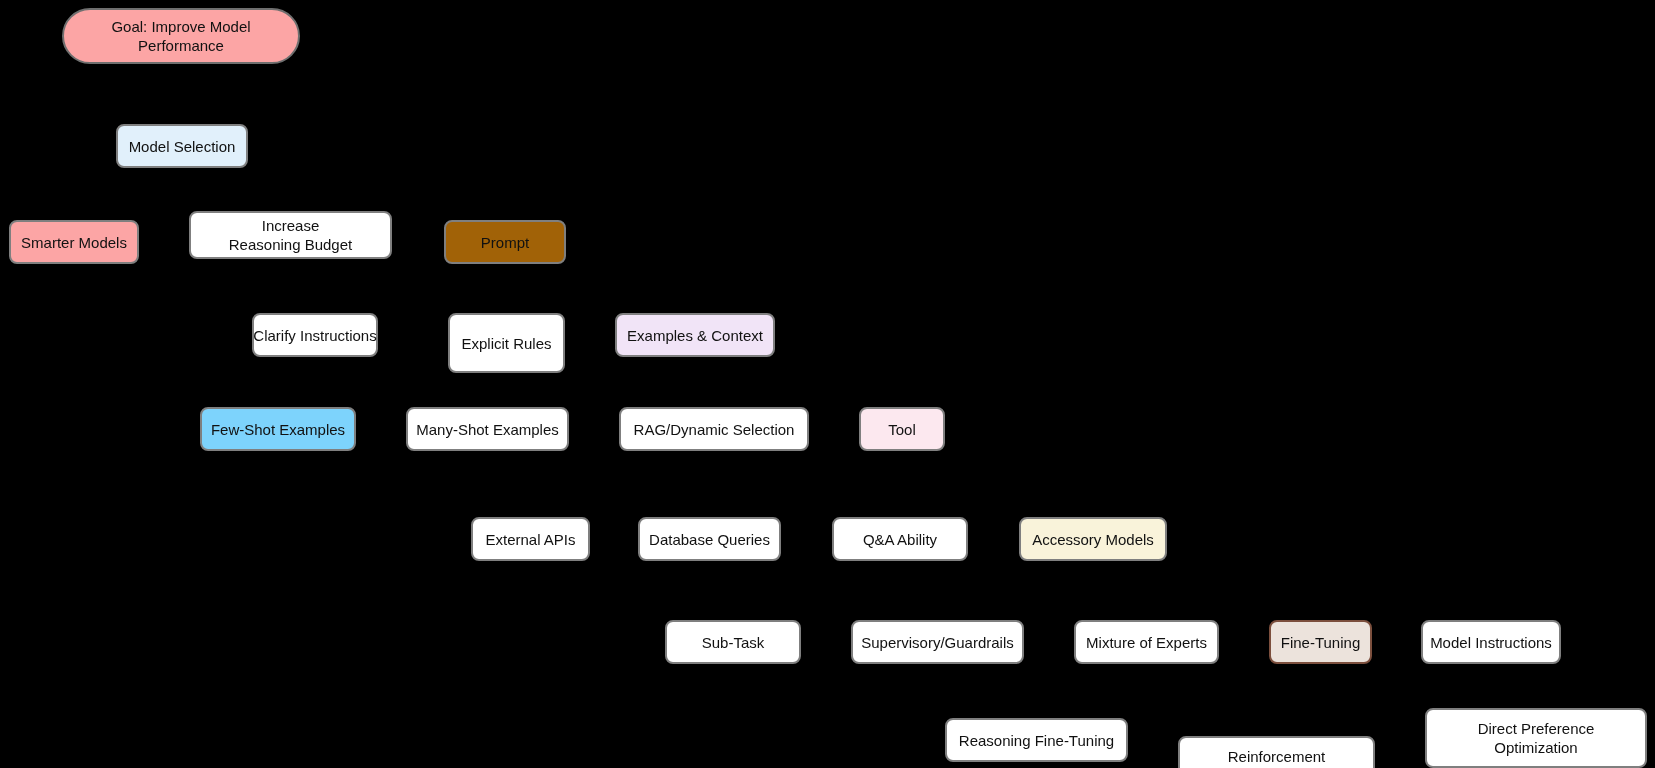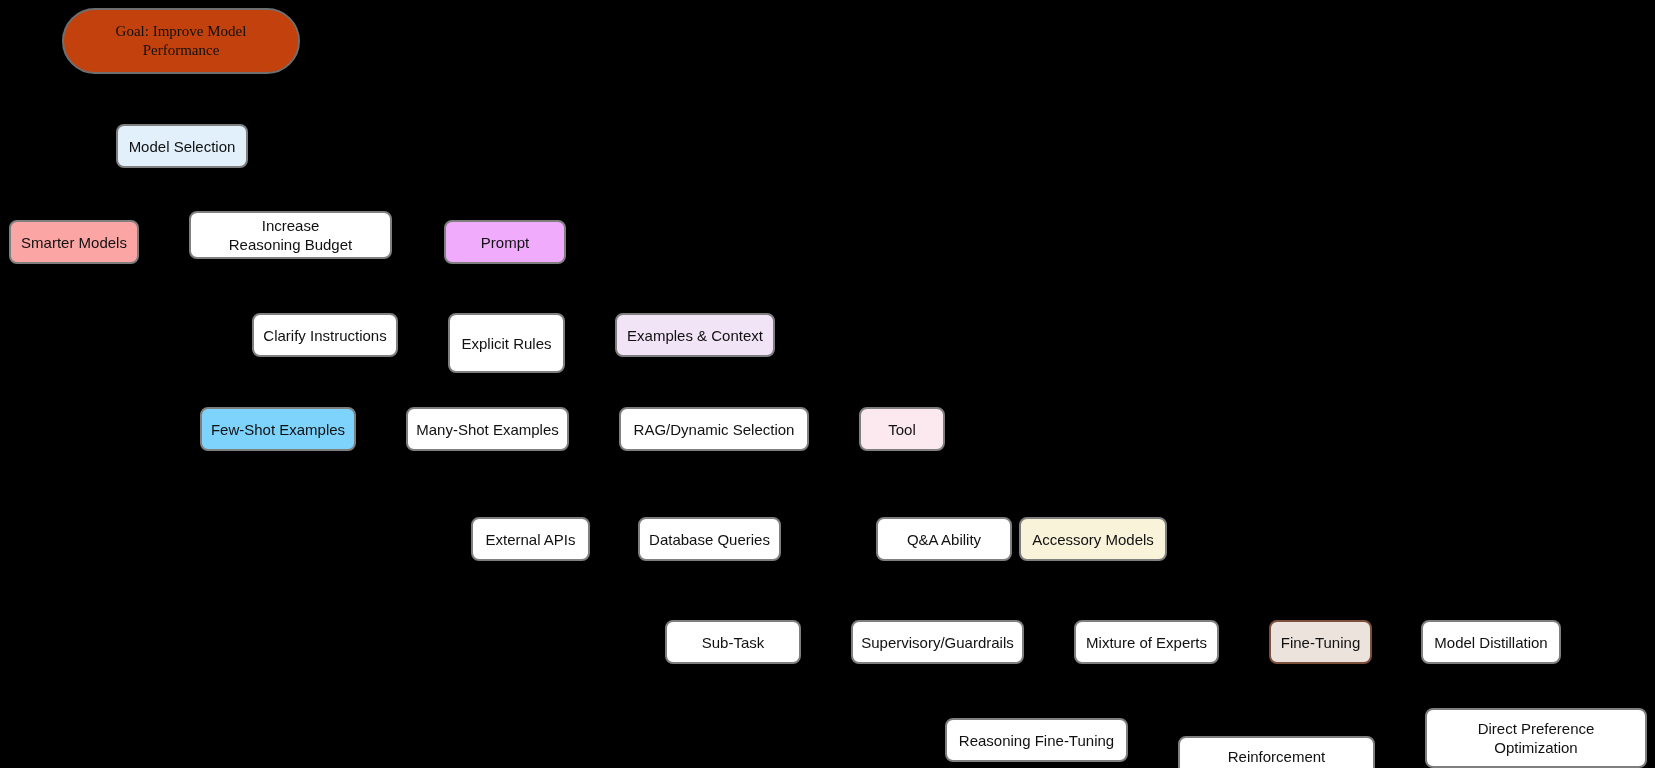--- a/index.html
+++ b/index.html
@@ -35,38 +35,38 @@
   .node.rect { border-radius: 8px; }
   .node.pill { border-radius: 40px; }
   .node .label-line {
     pointer-events: none;
   }
 </style>
 </head>
 <body>
 
 <div id="canvas" style="background: rgb(0, 0, 0);">
-    <div class="node pill" style="left: 62px; top: 8px; width: 238px; height: 66px; background: #c2410c; border-color: rgb(111, 111, 111); color: rgb(17, 17, 17); font-family: Liberation Serif, serif;">
+    <div class="node pill" style="left: 62px; top: 8px; width: 238px; height: 56px; background: #fca5a5; border-color: rgb(111, 111, 111); color: rgb(17, 17, 17);">
       <div class="label-line">Goal: Improve Model</div>
       <div class="label-line">Performance</div>
     </div>
     <div class="node rect" style="left: 116px; top: 124px; width: 132px; height: 44px; background: rgb(225, 240, 251); border-color: rgb(127, 127, 127); color: rgb(17, 17, 17);">
       <div class="label-line">Model Selection</div>
     </div>
     <div class="node rect" style="left: 9px; top: 220px; width: 130px; height: 44px; background: #fca5a5; border-color: rgb(127, 127, 127); color: rgb(17, 17, 17);">
       <div class="label-line">Smarter Models</div>
     </div>
     <div class="node rect" style="left: 189px; top: 211px; width: 203px; height: 48px; background: rgb(255, 255, 255); border-color: rgb(127, 127, 127); color: rgb(17, 17, 17);">
       <div class="label-line">Increase</div>
       <div class="label-line">Reasoning Budget</div>
     </div>
-    <div class="node rect" style="left: 444px; top: 220px; width: 122px; height: 44px; background: #f0abfc; border-color: rgb(127, 127, 127); color: rgb(17, 17, 17); align-items: center;">
+    <div class="node rect" style="left: 444px; top: 220px; width: 122px; height: 44px; background: #a16207; border-color: rgb(127, 127, 127); color: rgb(17, 17, 17); align-items: center;">
       <div class="label-line">Prompt</div>
     </div>
-    <div class="node rect" style="left: 252px; top: 313px; width: 146px; height: 44px; background: rgb(255, 255, 255); border-color: rgb(127, 127, 127); color: rgb(17, 17, 17);">
+    <div class="node rect" style="left: 252px; top: 313px; width: 126px; height: 44px; background: rgb(255, 255, 255); border-color: rgb(127, 127, 127); color: rgb(17, 17, 17);">
       <div class="label-line">Clarify Instructions</div>
     </div>
     <div class="node rect" style="left: 448px; top: 313px; width: 117px; height: 60px; background: rgb(255, 255, 255); border-color: rgb(127, 127, 127); color: rgb(17, 17, 17);">
       <div class="label-line">Explicit Rules</div>
     </div>
     <div class="node rect" style="left: 615px; top: 313px; width: 160px; height: 44px; background: rgb(241, 228, 247); border-color: rgb(127, 127, 127); color: rgb(17, 17, 17);">
       <div class="label-line">Examples &amp; Context</div>
     </div>
     <div class="node rect" style="left: 200px; top: 407px; width: 156px; height: 44px; background: #7dd3fc; border-color: rgb(127, 127, 127); color: rgb(17, 17, 17);">
       <div class="label-line">Few-Shot Examples</div>
@@ -79,40 +79,40 @@
     </div>
     <div class="node rect" style="left: 859px; top: 407px; width: 86px; height: 44px; background: rgb(252, 232, 239); border-color: rgb(127, 127, 127); color: rgb(17, 17, 17);">
       <div class="label-line">Tool</div>
     </div>
     <div class="node rect" style="left: 471px; top: 517px; width: 119px; height: 44px; background: rgb(255, 255, 255); border-color: rgb(127, 127, 127); color: rgb(17, 17, 17);">
       <div class="label-line">External APIs</div>
     </div>
     <div class="node rect" style="left: 638px; top: 517px; width: 143px; height: 44px; background: rgb(255, 255, 255); border-color: rgb(127, 127, 127); color: rgb(17, 17, 17);">
       <div class="label-line">Database Queries</div>
     </div>
-    <div class="node rect" style="left: 832px; top: 517px; width: 136px; height: 44px; background: rgb(255, 255, 255); border-color: rgb(127, 127, 127); color: rgb(17, 17, 17); margin-left: 44px;">
+    <div class="node rect" style="left: 832px; top: 517px; width: 136px; height: 44px; background: rgb(255, 255, 255); border-color: rgb(127, 127, 127); color: rgb(17, 17, 17);">
       <div class="label-line">Q&amp;A Ability</div>
     </div>
     <div class="node rect" style="left: 1019px; top: 517px; width: 148px; height: 44px; background: rgb(249, 243, 218); border-color: rgb(127, 127, 127); color: rgb(17, 17, 17);">
       <div class="label-line">Accessory Models</div>
     </div>
     <div class="node rect" style="left: 665px; top: 620px; width: 136px; height: 44px; background: rgb(255, 255, 255); border-color: rgb(127, 127, 127); color: rgb(17, 17, 17);">
       <div class="label-line">Sub-Task</div>
     </div>
     <div class="node rect" style="left: 851px; top: 620px; width: 173px; height: 44px; background: rgb(255, 255, 255); border-color: rgb(127, 127, 127); color: rgb(17, 17, 17);">
       <div class="label-line">Supervisory/Guardrails</div>
     </div>
     <div class="node rect" style="left: 1074px; top: 620px; width: 145px; height: 44px; background: rgb(255, 255, 255); border-color: rgb(127, 127, 127); color: rgb(17, 17, 17);">
       <div class="label-line">Mixture of Experts</div>
     </div>
     <div class="node rect" style="left: 1269px; top: 620px; width: 103px; height: 44px; background: rgb(236, 227, 220); border-color: rgb(124, 79, 61); color: rgb(17, 17, 17);">
       <div class="label-line">Fine-Tuning</div>
     </div>
     <div class="node rect" style="left: 1421px; top: 620px; width: 140px; height: 44px; background: rgb(255, 255, 255); border-color: rgb(127, 127, 127); color: rgb(17, 17, 17);">
-      <div class="label-line">Model Distillation</div>
+      <div class="label-line">Model Instructions</div>
     </div>
     <div class="node rect" style="left: 945px; top: 718px; width: 183px; height: 44px; background: rgb(255, 255, 255); border-color: rgb(127, 127, 127); color: rgb(17, 17, 17);">
       <div class="label-line">Reasoning Fine-Tuning</div>
     </div>
     <div class="node rect" style="left: 1178px; top: 708px; width: 197px; height: 60px; background: rgb(255, 255, 255); border-color: rgb(127, 127, 127); color: rgb(17, 17, 17); margin-top: 28px;">
       <div class="label-line">Reinforcement</div>
       <div class="label-line">Fine-Tuning</div>
     </div>
     <div class="node rect" style="left: 1425px; top: 708px; width: 222px; height: 60px; background: rgb(255, 255, 255); border-color: rgb(127, 127, 127); color: rgb(17, 17, 17);">
       <div class="label-line">Direct Preference</div>

